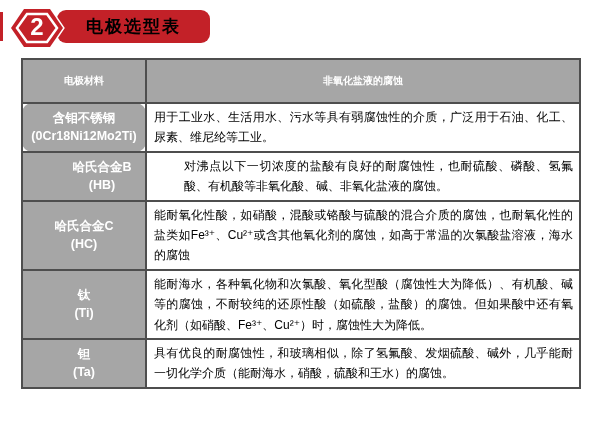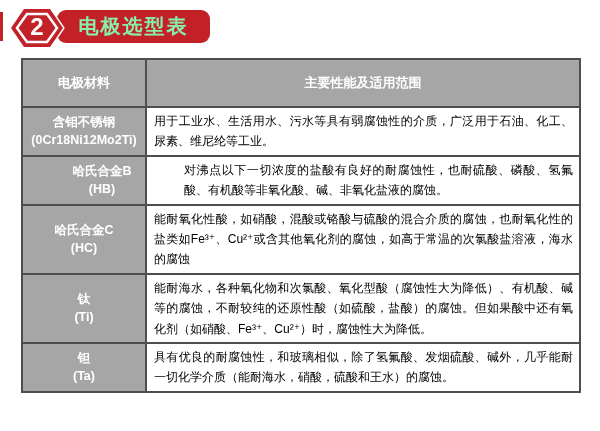--- a/index.html
+++ b/index.html
@@ -57,22 +57,22 @@
     left: 57px;
     top: 10px;
     width: 153px;
     height: 33px;
     background: #c32128;
     border-radius: 9px;
     z-index: 1;
     display: flex;
     align-items: center;
     justify-content: center;
-    color: #86efac;
-    font-size: 20px;
+    color: #000000;
+    font-size: 17px;
     font-weight: bold;
     letter-spacing: 2px;
   }
 
   
   table.selection {
     position: absolute;
     left: 21px;
     top: 58px;
     width: 558px;
@@ -83,21 +83,21 @@
   table.selection col.c-desc { width: 434px; }
   table.selection th,
   table.selection td {
     border: 2px solid #4e4e4e;
     box-sizing: border-box;
     vertical-align: middle;
   }
   th.hdr {
     background: #a6a6a6;
     color: #ffffff;
-    font-size: 13px;
+    font-size: 10px;
     font-weight: bold;
     text-align: center;
     height: 41px;
     padding: 14px;
   }
   td.mat {
     background: #a6a6a6;
     color: #ffffff;
     font-size: 12.5px;
     font-weight: bold;
@@ -107,21 +107,21 @@
     padding: 2px 1px;
   }
   td.desc {
     background: #ffffff;
     color: #000000;
     font-size: 12px;
     line-height: 1.7;
     text-align: justify;
     padding: 3px 6px 3px 7px;
   }
-  tr.r1 td { height: 48px; }
+  tr.r1 td { height: 48px; border-radius: 10px; }
   tr.r2 td { height: 41px; padding-left: 37px; }
   tr.r3 td { height: 61px; }
   tr.r4 td { height: 69px; }
   tr.r5 td { height: 49px; }
   tr.r6 td { height: 26px; }
   tr.r7 td { height: 26px; }
 </style>
 </head>
 <body>
 
@@ -143,21 +143,21 @@
   <div class="ribbon">电极选型表</div>
 
   <table class="selection">
     <colgroup>
         <col class="c-mat">
         <col class="c-desc">
       </colgroup>
     <tbody>
         <tr>
       <th class="hdr">电极材料</th>
-      <th class="hdr">主要性能及适用范围</th>
+      <th class="hdr">非氧化盐液的腐蚀</th>
     </tr>
     <tr class="r1">
       <td class="mat">含钼不锈钢
 (0Cr18Ni12Mo2Ti)</td>
       <td class="desc">用于工业水、生活用水、污水等具有弱腐蚀性的介质，广泛用于石油、化工、尿素、维尼纶等工业。</td>
     </tr>
     <tr class="r2">
       <td class="mat">哈氏合金B
 (HB)</td>
       <td class="desc">对沸点以下一切浓度的盐酸有良好的耐腐蚀性，也耐硫酸、磷酸、氢氟酸、有机酸等非氧化酸、碱、非氧化盐液的腐蚀。</td>

